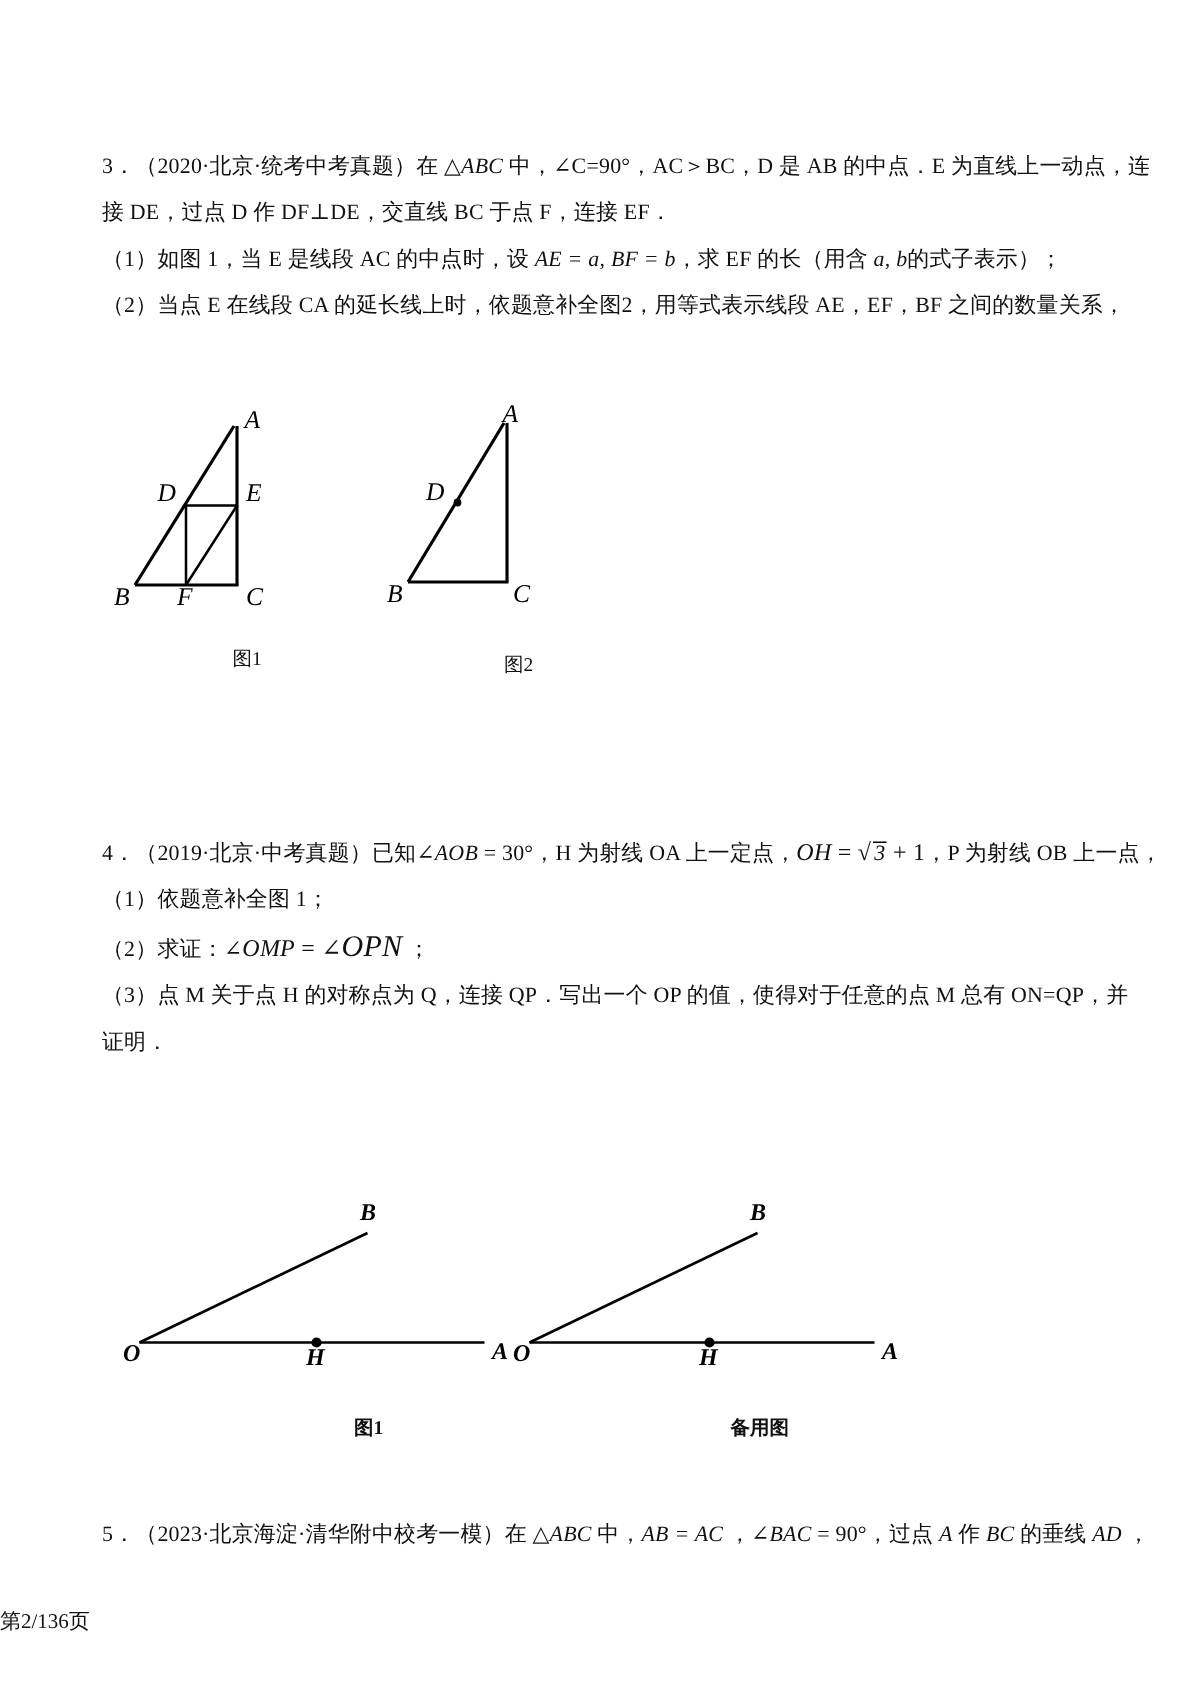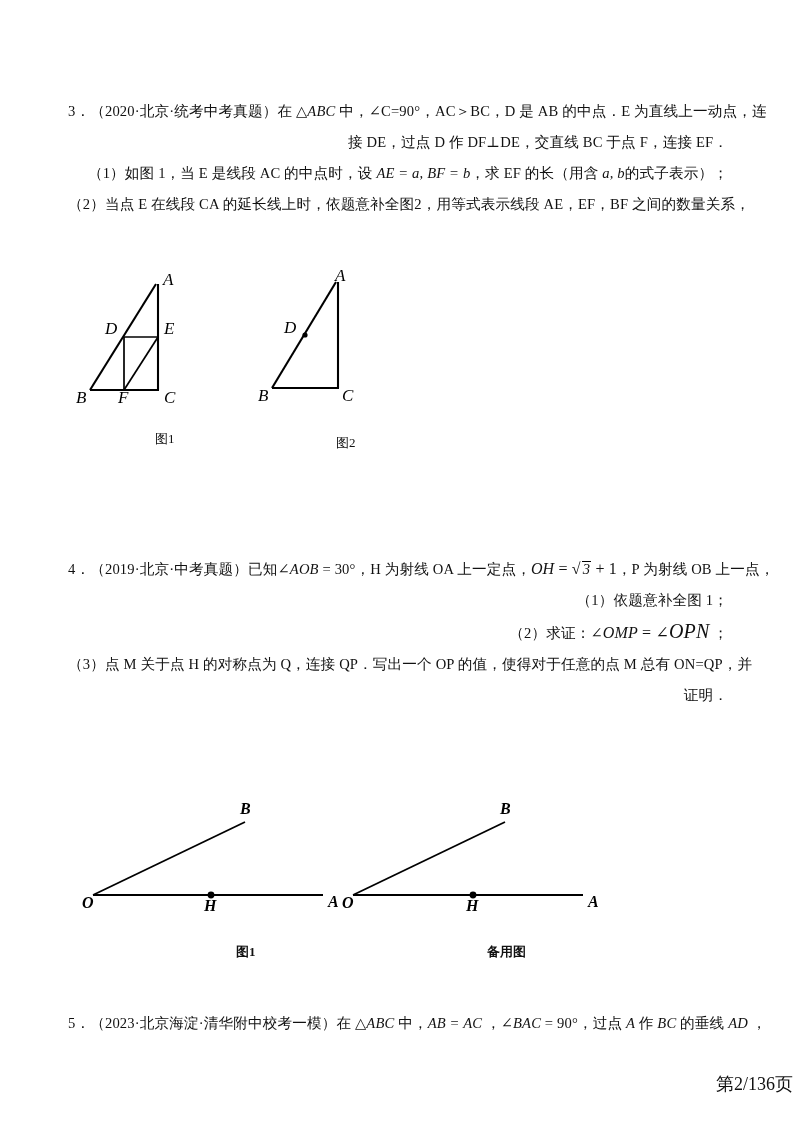--- a/index.html
+++ b/index.html
@@ -23,21 +23,20 @@
     left: 68px;
     top: 96px;
     width: 660px;
   }
   .qline {
     font-size: 14.6px;
     line-height: 31px;
     letter-spacing: 0.15px;
     white-space: nowrap;
     color: #111;
-    text-align: right;
   }
   .it { font-style: italic; }
   .mathi { font-style: italic; font-family: "Liberation Serif", serif; margin-top: 25px; }
 
   
   .sqrt {
     display: inline-block;
     position: relative;
     padding-left: 10px;
     font-style: italic;
@@ -74,22 +73,22 @@
     color: #000;
     white-space: nowrap;
   }
   .figlabel.bold { font-weight: bold; font-size: 16px; }
 
   .footer {
     position: absolute;
     left: 0;
     top: 1072px;
     width: 793px;
-    text-align: right;
-    font-size: 18px;
+    text-align: left;
+    font-size: 14px;
     color: #111;
   }
   svg { display: block; overflow: visible; }
 </style>
 </head>
 <body>
 
 <div id="page">
 
   <div class="content" style="top:96px;">

